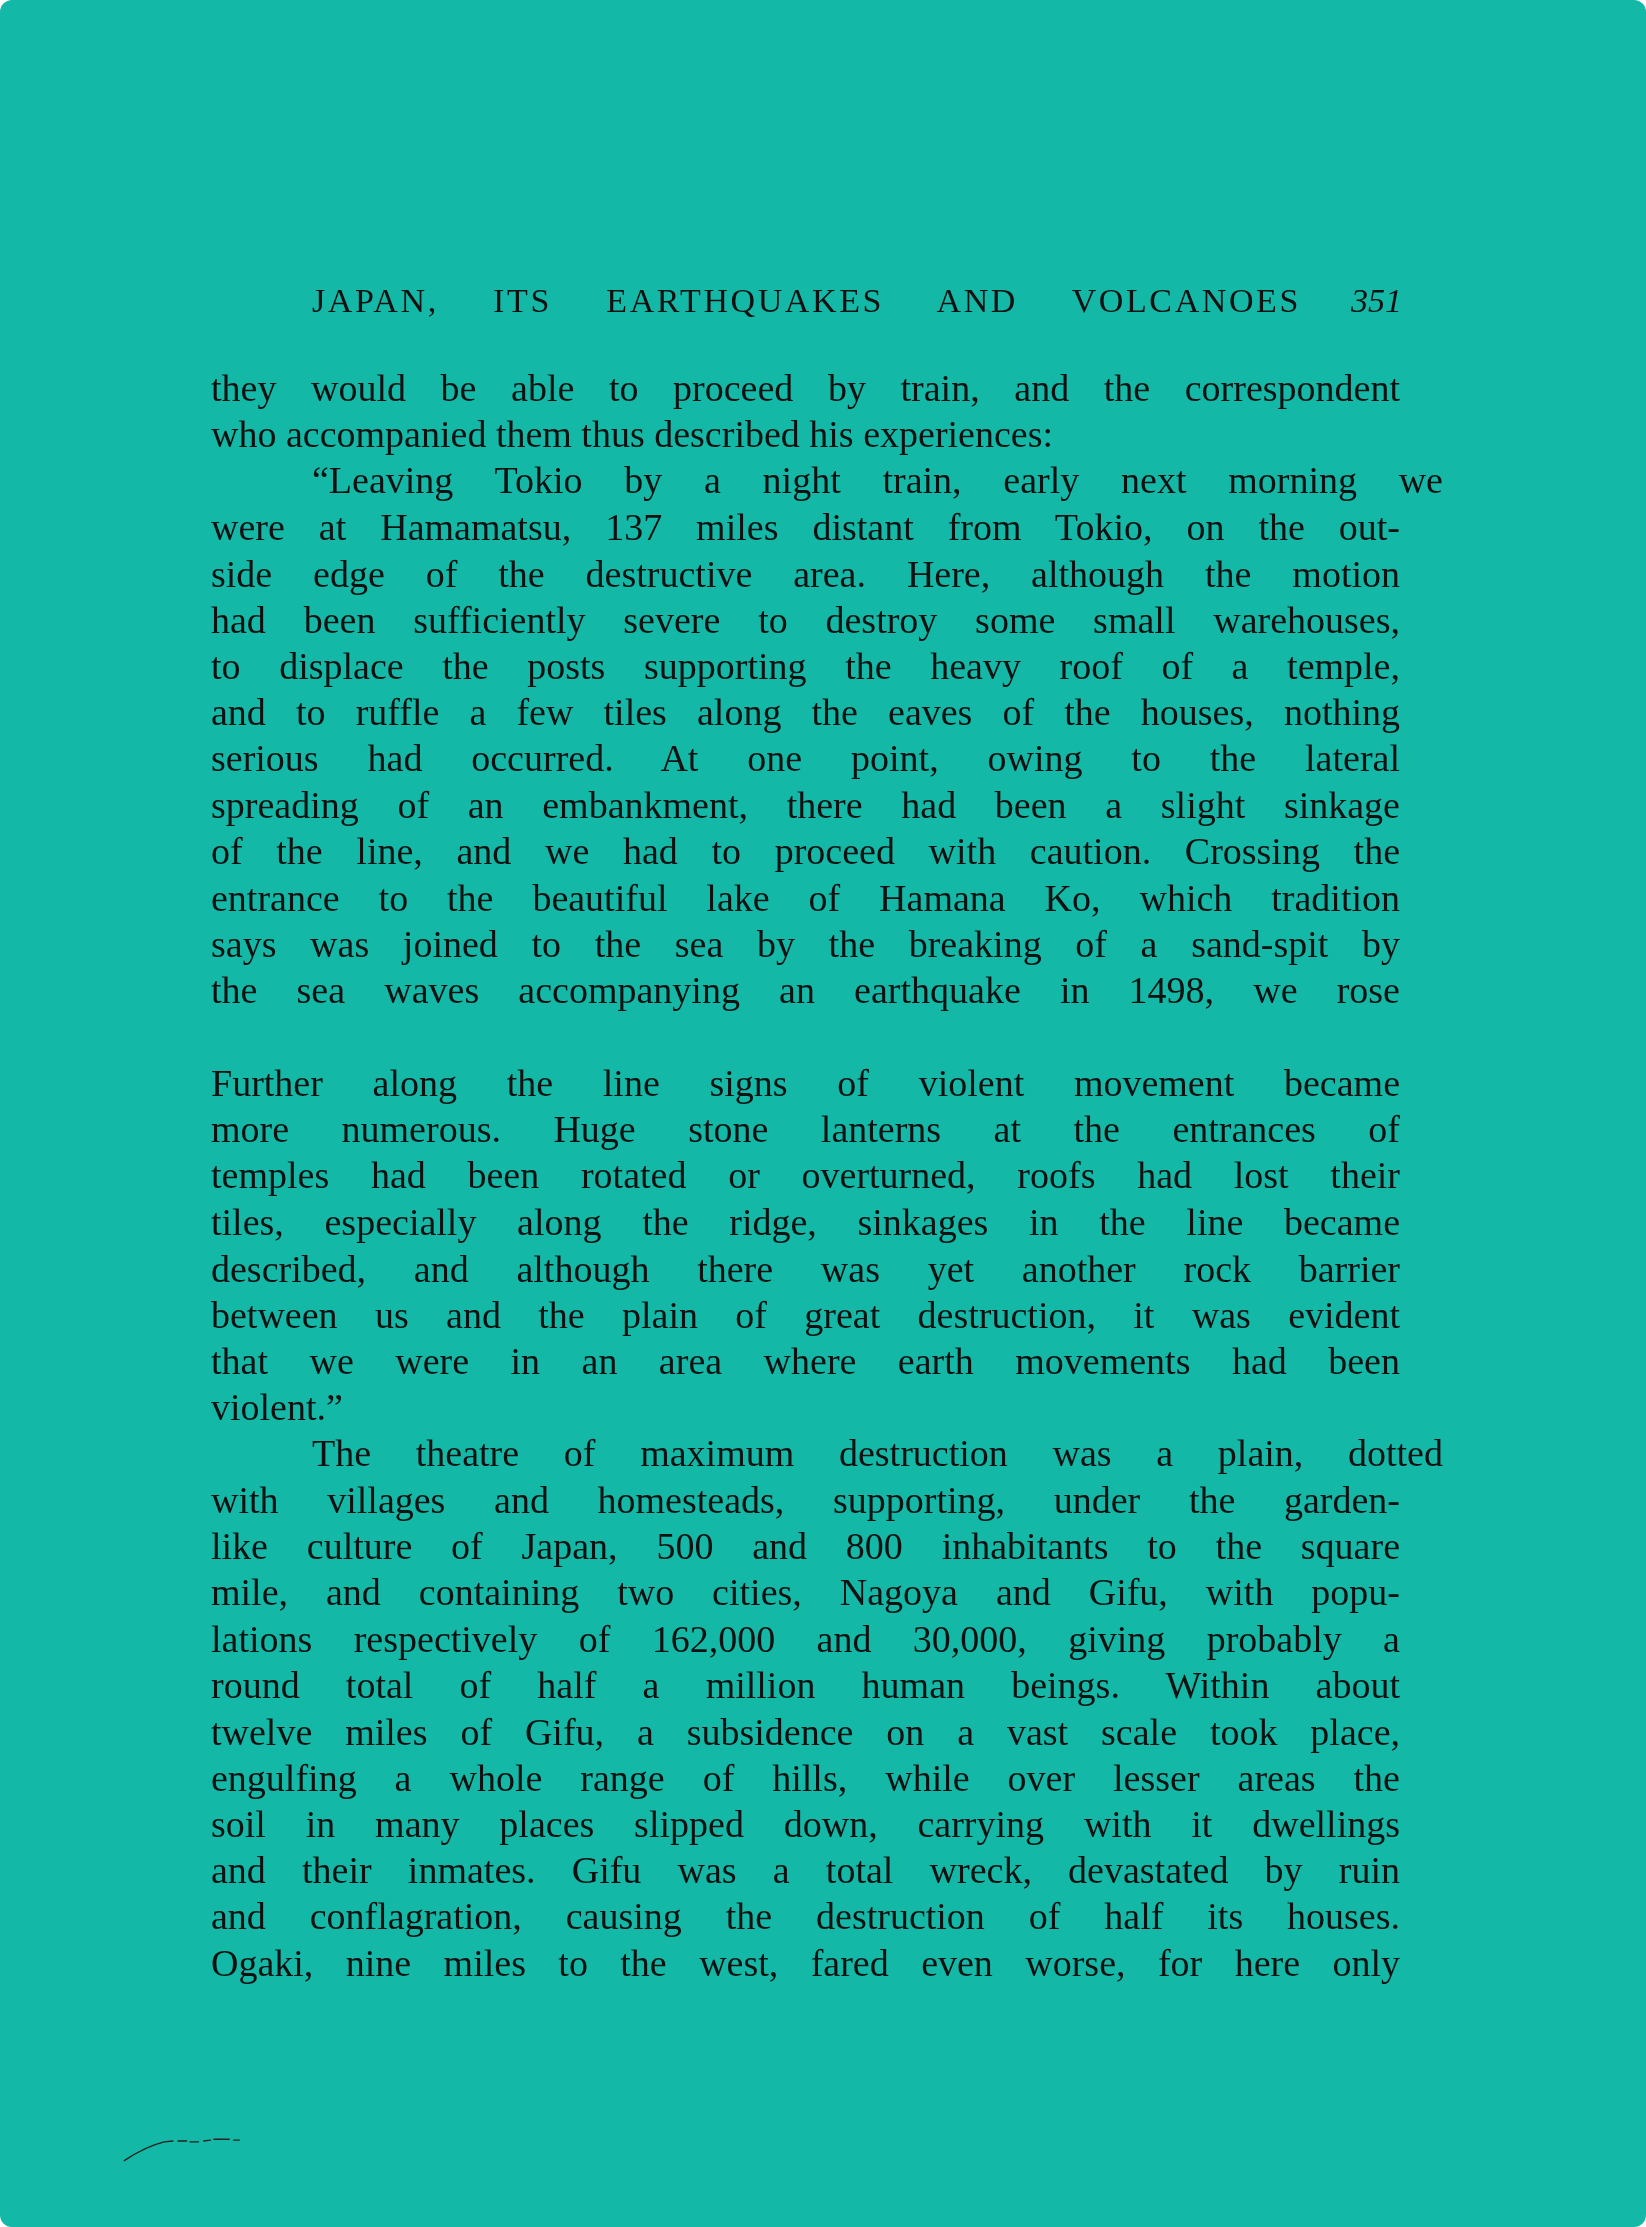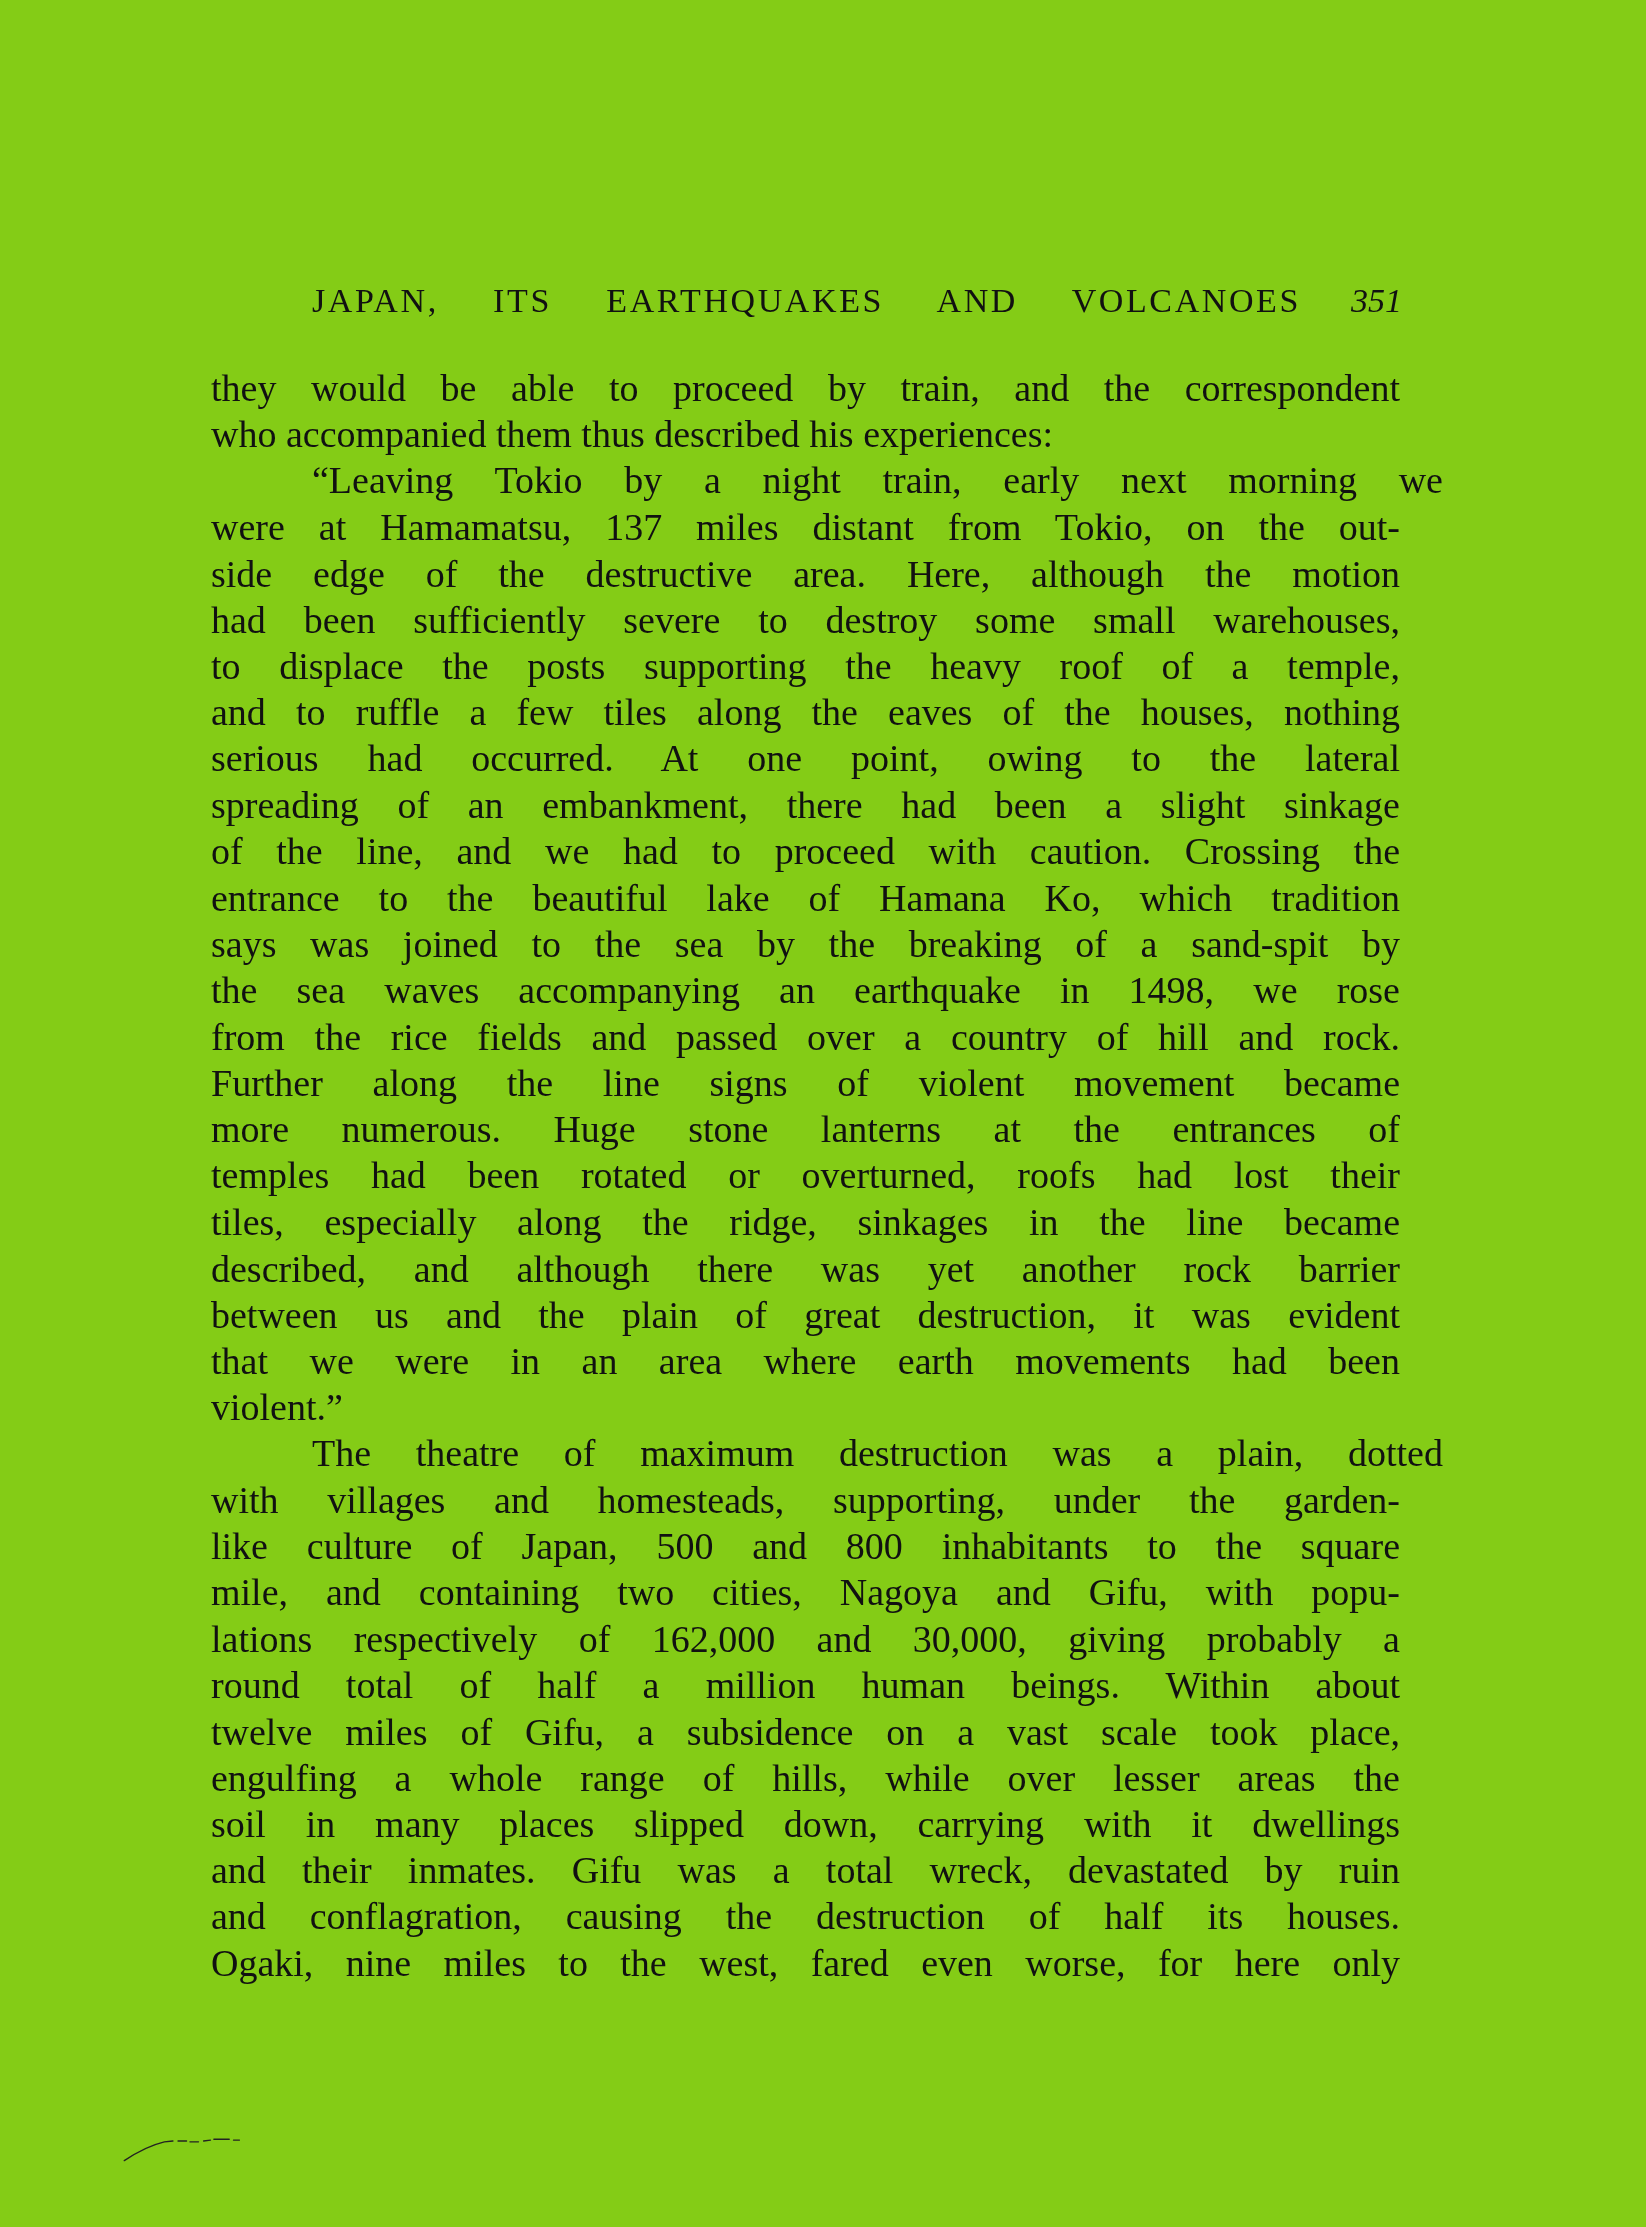--- a/index.html
+++ b/index.html
@@ -13,21 +13,22 @@
     position: relative;
     overflow: hidden;
     font-family: "Liberation Serif", "DejaVu Serif", serif;
     color: #111111;
   }
   .page {
     position: absolute;
     left: 0; top: 0;
     width: 1646px;
     height: 2227px;
-    background: #84cc16;
+    background: #14b8a6;
+    border-radius: 12px;
   }
   .running-head {
     position: absolute;
     left: 312px;
     top: 279px;
     width: 989px;
     height: 43px;
     font-size: 34px;
     letter-spacing: 2.6px;
     line-height: 43px;
@@ -93,21 +94,20 @@
   <div class="line" style="top:550px">side edge of the destructive area.  Here, although the motion</div>
   <div class="line" style="top:596px">had been sufficiently severe to destroy some small warehouses,</div>
   <div class="line" style="top:642px">to displace the posts supporting the heavy roof of a temple,</div>
   <div class="line" style="top:688px">and to ruffle a few tiles along the eaves of the houses, nothing</div>
   <div class="line" style="top:734px">serious had occurred.  At one point, owing to the lateral</div>
   <div class="line" style="top:781px">spreading of an embankment, there had been a slight sinkage</div>
   <div class="line" style="top:827px">of the line, and we had to proceed with caution.  Crossing the</div>
   <div class="line" style="top:874px">entrance to the beautiful lake of Hamana Ko, which tradition</div>
   <div class="line" style="top:920px">says was joined to the sea by the breaking of a sand-spit by</div>
   <div class="line" style="top:966px">the sea waves accompanying an earthquake in 1498, we rose</div>
-  <div class="line" style="top:1013px">from the rice fields and passed over a country of hill and rock.</div>
   <div class="line" style="top:1059px">Further along the line signs of violent movement became</div>
   <div class="line" style="top:1105px">more numerous.  Huge stone lanterns at the entrances of</div>
   <div class="line" style="top:1151px">temples had been rotated or overturned, roofs had lost their</div>
   <div class="line" style="top:1198px">tiles, especially along the ridge, sinkages in the line became</div>
   <div class="line" style="top:1245px">described, and although there was yet another rock barrier</div>
   <div class="line" style="top:1291px">between us and the plain of great destruction, it was evident</div>
   <div class="line" style="top:1337px">that we were in an area where earth movements had been</div>
   <div class="line last" style="top:1383px">violent.”</div>
 
   <div class="line indent" style="top:1429px">The theatre of maximum destruction was a plain, dotted</div>

